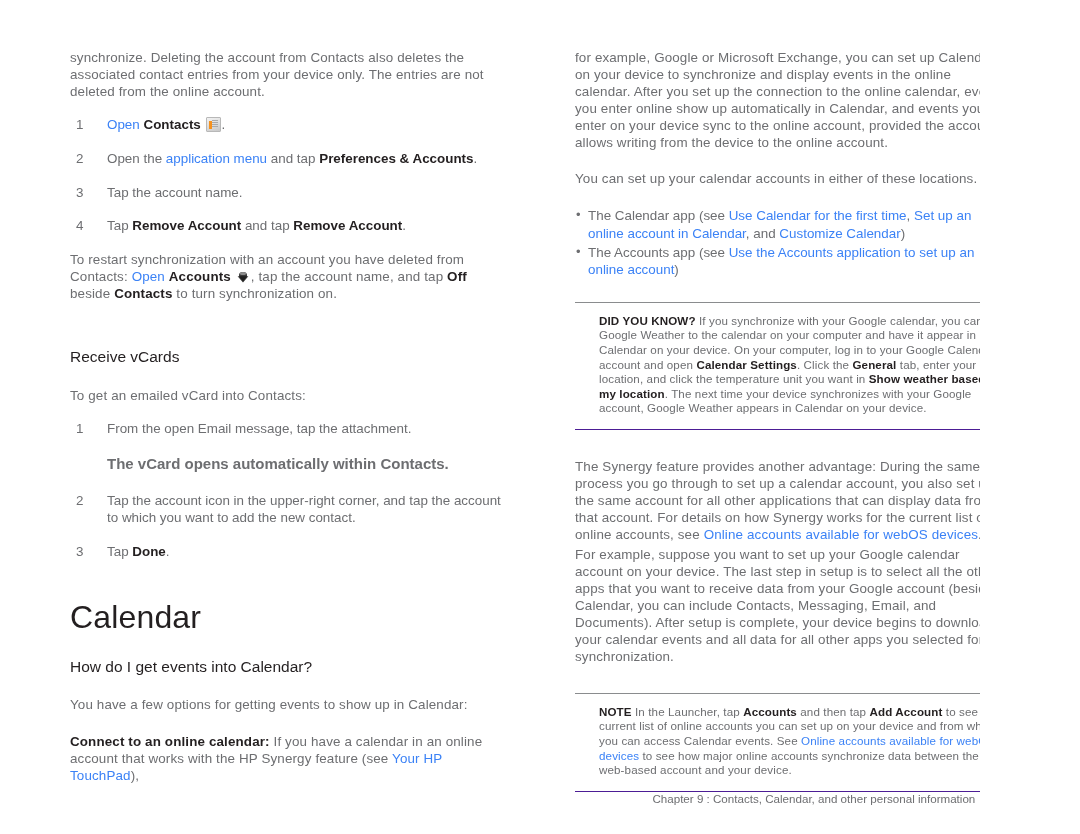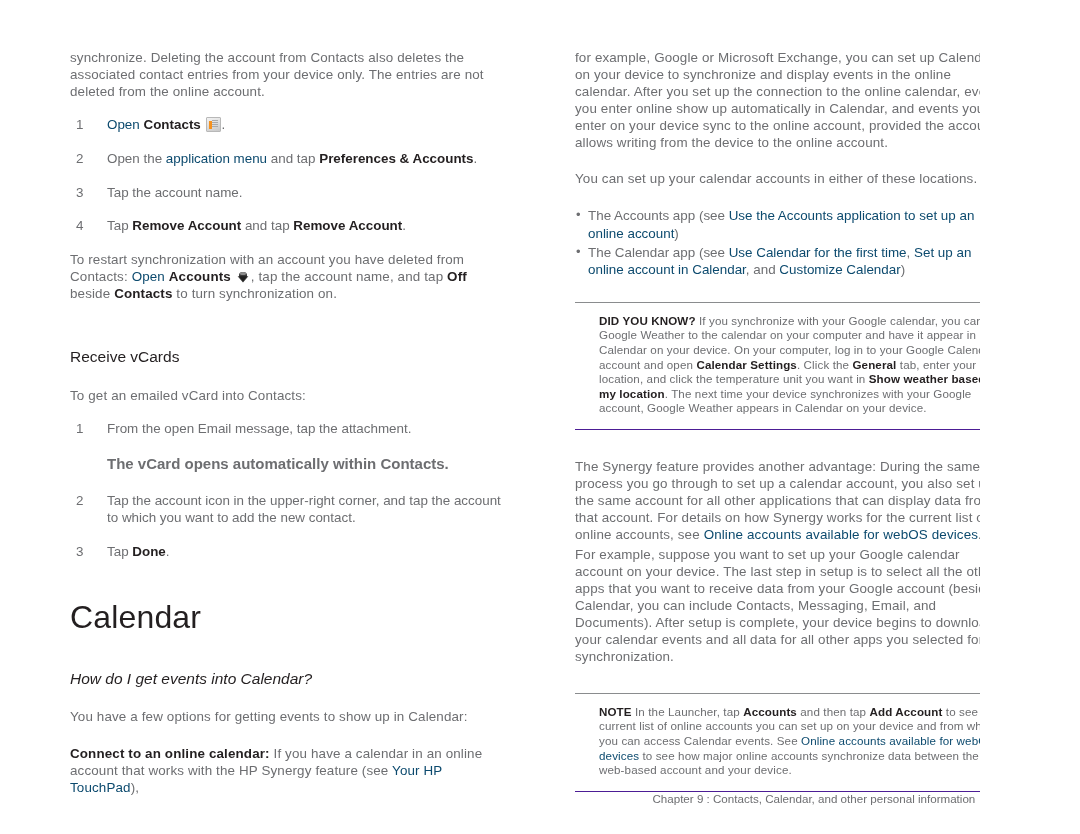--- a/index.html
+++ b/index.html
@@ -36,21 +36,21 @@
     line-height: 16.9px;
     color: #6d6e71;
     letter-spacing: 0.01em;
   }
 
   b, .b {
     font-weight: bold;
     color: #231f20;
   }
   .lnk {
-    color: #0c4a6e;
+    color: #3b82f6;
     text-align: center;
   }
 
   
   .step {
     position: relative;
     padding-left: 37px;
     margin: 0 0 16px 0;
     font-size: 13.4px;
     line-height: 16.9px;
@@ -240,42 +240,42 @@
     <div class="step" style="margin-bottom:17px;">
       <span class="num">2</span><span>Tap the account icon in the upper-right corner, and tap the account to which you want to add the new contact.</span>
     </div>
 
     <div class="step" style="margin-bottom:0;">
       <span class="num">3</span><span>Tap </span><span class="b">Done</span><span>.</span>
     </div>
 
     <h1 class="chapter-head">Calendar</h1>
 
-    <h3 class="minor-head" style="margin-top:36px;font-style:italic;">How do I get events into Calendar?</h3>
+    <h3 class="minor-head" style="margin-top:24px;">How do I get events into Calendar?</h3>
 
     <p style="margin-bottom:21px;">You have a few options for getting events to show up in Calendar:</p>
 
     <p style="margin-bottom:0;">
       <span class="b">Connect to an online calendar:</span><span> If you have a calendar in an online account that works with the HP Synergy feature (see </span><span class="lnk">Your HP TouchPad</span><span>),</span>
     </p>
 
   </div>
 
   <div class="col col-right">
 
     <p style="margin-bottom:20px;">for example, Google or Microsoft Exchange, you can set up Calendar on your device to synchronize and display events in the online calendar. After you set up the connection to the online calendar, events you enter online show up automatically in Calendar, and events you enter on your device sync to the online account, provided the account allows writing from the device to the online account.</p>
 
     <p style="margin-bottom:19px;">You can set up your calendar accounts in either of these locations.</p>
 
     <ul class="bullets" style="margin-bottom:23px;">
       <li>
-        <span>The Accounts app (see </span><span class="lnk">Use the Accounts application to set up an online account</span><span>)</span>
+        <span>The Calendar app (see </span><span class="lnk">Use Calendar for the first time</span><span>, </span><span class="lnk">Set up an online account in Calendar</span><span>, and </span><span class="lnk">Customize Calendar</span><span>)</span>
       </li>
       <li>
-        <span>The Calendar app (see </span><span class="lnk">Use Calendar for the first time</span><span>, </span><span class="lnk">Set up an online account in Calendar</span><span>, and </span><span class="lnk">Customize Calendar</span><span>)</span>
+        <span>The Accounts app (see </span><span class="lnk">Use the Accounts application to set up an online account</span><span>)</span>
       </li>
     </ul>
 
     <div class="callout">
       <p>
         <span class="tag">DID YOU KNOW?</span><span> If you synchronize with your Google calendar, you can add Google Weather to the calendar on your computer and have it appear in Calendar on your device. On your computer, log in to your Google Calendar account and open </span><span class="b">Calendar Settings</span><span>. Click the </span><span class="b">General</span><span> tab, enter your location, and click the temperature unit you want in </span><span class="b">Show weather based on my location</span><span>. The next time your device synchronizes with your Google account, Google Weather appears in Calendar on your device.</span>
       </p>
     </div>
 
     <p style="margin-top:29px; margin-bottom:4px;">

